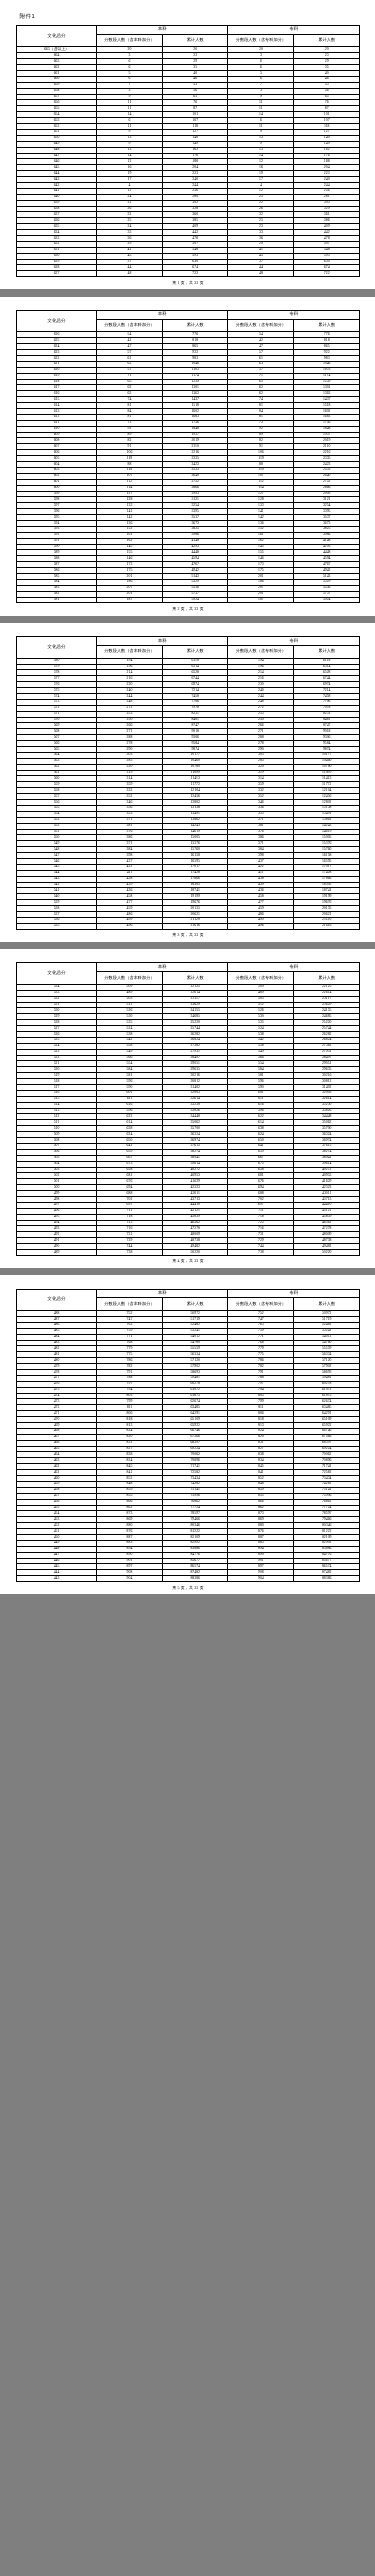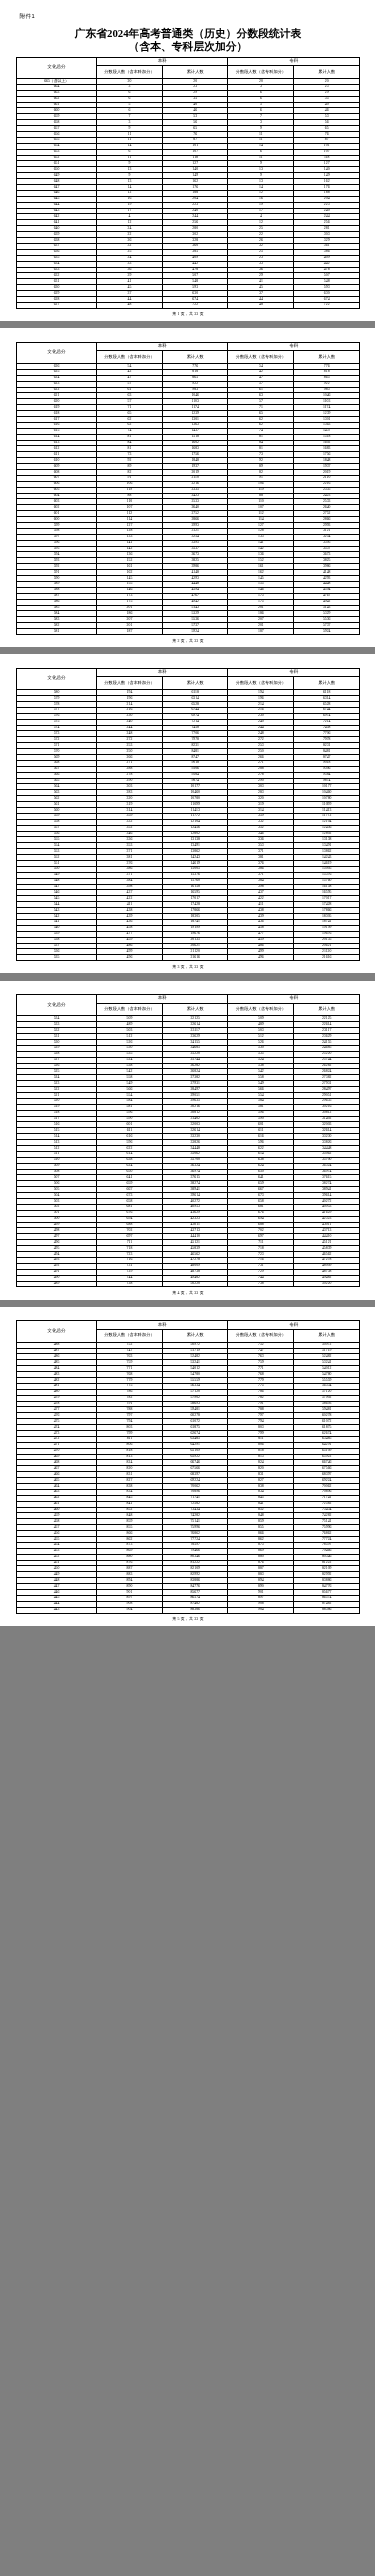--- a/index.html
+++ b/index.html
@@ -82,21 +82,20 @@
   }
   .hdr-gap{height:3.6px;}
 </style>
 </head>
 <body>
 
 <div id="root">
     <div class="page">
       <div class="page-inner">
         <div class="attach">附件1</div>
-        <div class="doc-title"><span>广东省2024年高考普通类（历史）分数段统计表</span><span class="l2">（含本、专科层次加分）</span></div>
         <div class="hdr-gap"></div>
         <table class="grid">
           <colgroup>
             <col class="c-score">
             <col class="c-num">
             <col class="c-cum">
             <col class="c-num">
             <col class="c-cum">
           </colgroup>
           <thead>

